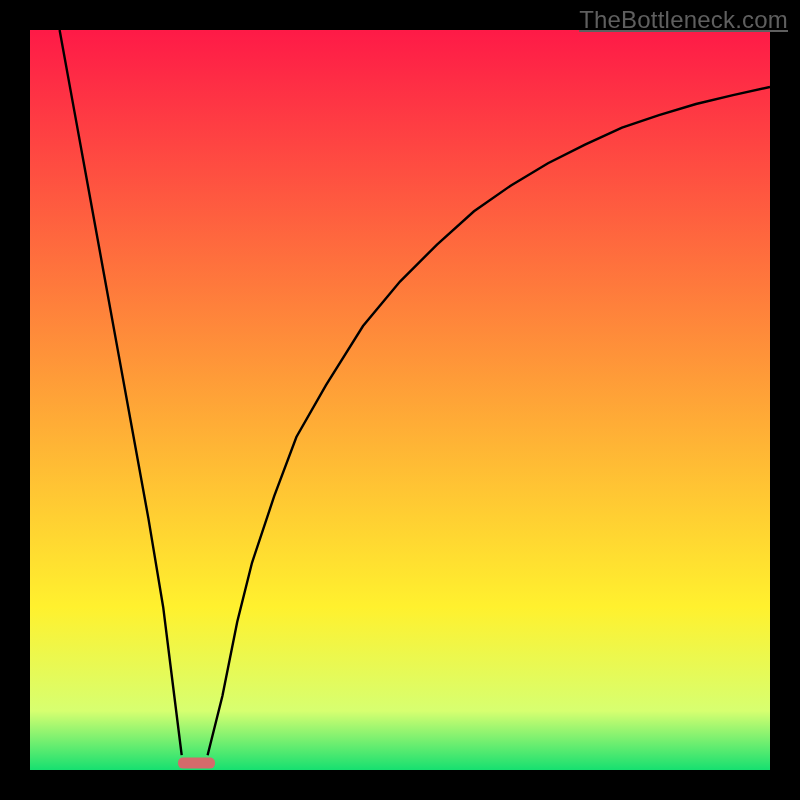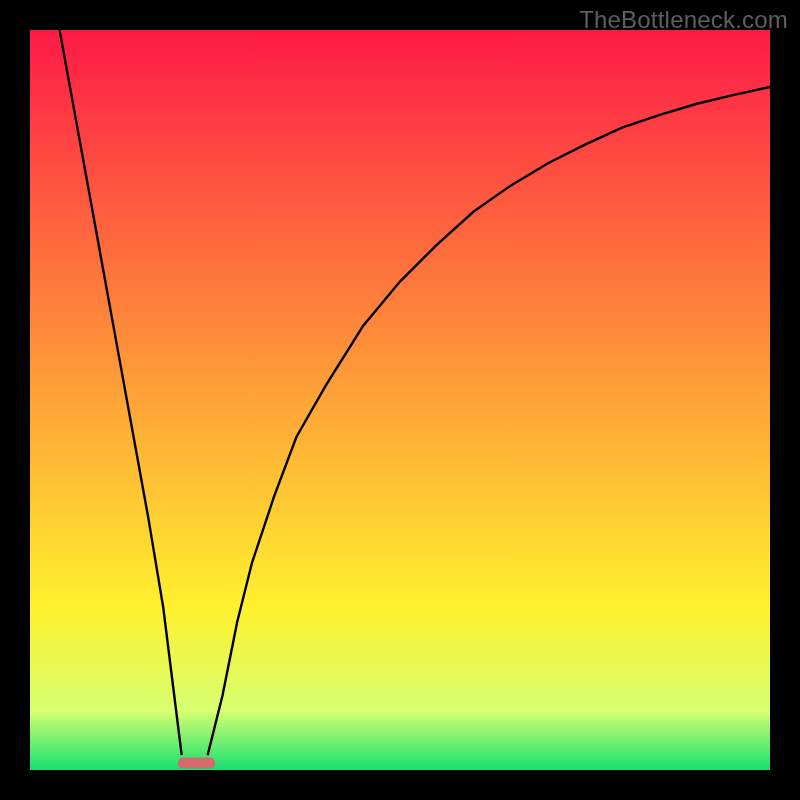--- a/index.html
+++ b/index.html
@@ -26,20 +26,21 @@
   }
   .watermark {
     position: absolute;
     top: 6px;
     right: 12px;
     color: #5f5f5f;
     font-size: 24px;
     font-weight: 500;
     letter-spacing: 0.2px;
     user-select: none;
+    text-decoration: underline;
   }
 </style>
 </head>
 <body>
 
 <div class="frame">
 
   <svg class="plot" viewBox="0 0 740 740" width="740" height="740" preserveAspectRatio="none">
     <defs>
 

